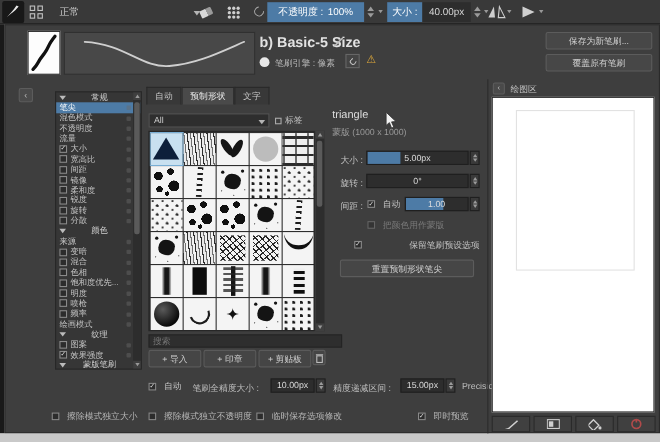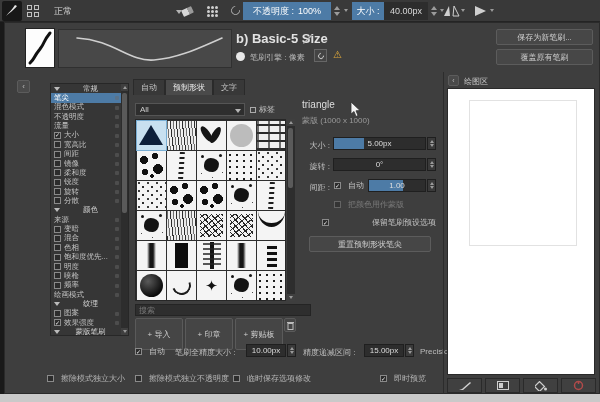--- a/index.html
+++ b/index.html
@@ -100,21 +100,21 @@
   .p-spine::after{content:"";position:absolute;left:6px;top:2px;width:18px;bottom:2px;background:repeating-linear-gradient(0deg,transparent 0 3px,#222 3px 5px);opacity:.75;}
   .p-star::after{content:"✦";position:absolute;inset:0;display:flex;align-items:center;justify-content:center;color:#111;font-size:15px;}
   .p-swirl::after{content:"";position:absolute;inset:5px;border:2px solid #1d1d1d;border-radius:50%;border-top-color:transparent;border-left-color:transparent;transform:rotate(25deg);}
   .p-sphere::after{content:"";position:absolute;inset:3px;border-radius:50%;background:radial-gradient(circle at 35% 32%,#5a5a5a,#0a0a0a 72%);}
   .p-arc::after{content:"";position:absolute;left:1px;right:1px;top:-16px;height:28px;border-radius:50%;border-bottom:4px solid #111;}
   .p-scribble::after{content:"";position:absolute;inset:3px;background:repeating-linear-gradient(48deg,transparent 0 3px,#222 3px 4px),repeating-linear-gradient(-40deg,transparent 0 4px,#2e2e2e 4px 5px);}
   .p-streak::after{content:"";position:absolute;left:12px;top:1px;width:5px;bottom:1px;background:repeating-linear-gradient(0deg,#1d1d1d 0 2px,transparent 2px 5px);transform:rotate(4deg);}
 
   #search-box{left:135px;top:304px;width:176px;height:12px;background:#2e2e2e;border:1px solid #242424;color:#8a8a8a;font-size:8px;padding:0 3px;}
   #search-box::placeholder{color:#777;}
-  .tip-btn{position:absolute;top:318px;height:32px;background:#454545;border:1px solid #5a5a5a;border-radius:2px;color:#cfcfcf;font-size:8px;display:flex;align-items:center;justify-content:center;}
+  .tip-btn{position:absolute;top:318px;height:16px;background:#454545;border:1px solid #5a5a5a;border-radius:2px;color:#cfcfcf;font-size:8px;display:flex;align-items:center;justify-content:center;}
   #trash-btn{left:284px;top:318px;width:12px;height:14px;background:#454545;border:1px solid #5a5a5a;border-radius:2px;display:flex;align-items:center;justify-content:center;}
 
   
   #tip-title{left:302px;top:99px;font-size:10px;color:#dedede;}
   #tip-sub{left:302px;top:115px;font-size:8px;color:#9a9a9a;}
   .frow-lbl{position:absolute;font-size:8px;color:#c2c2c2;width:30px;text-align:right;}
   .fbox{position:absolute;height:13px;background:#2d2d2d;border:1px solid #1f1f1f;color:#ddd;font-size:8px;display:flex;align-items:center;justify-content:center;overflow:hidden;}
   .fbox .fill{position:absolute;left:0;top:0;bottom:0;background:#4d7ba6;}
   .fbox span{position:relative;}
   .spin2{position:absolute;width:9px;height:13px;display:flex;flex-direction:column;align-items:center;justify-content:center;gap:1px;background:#3a3a3a;border:1px solid #1f1f1f;}

